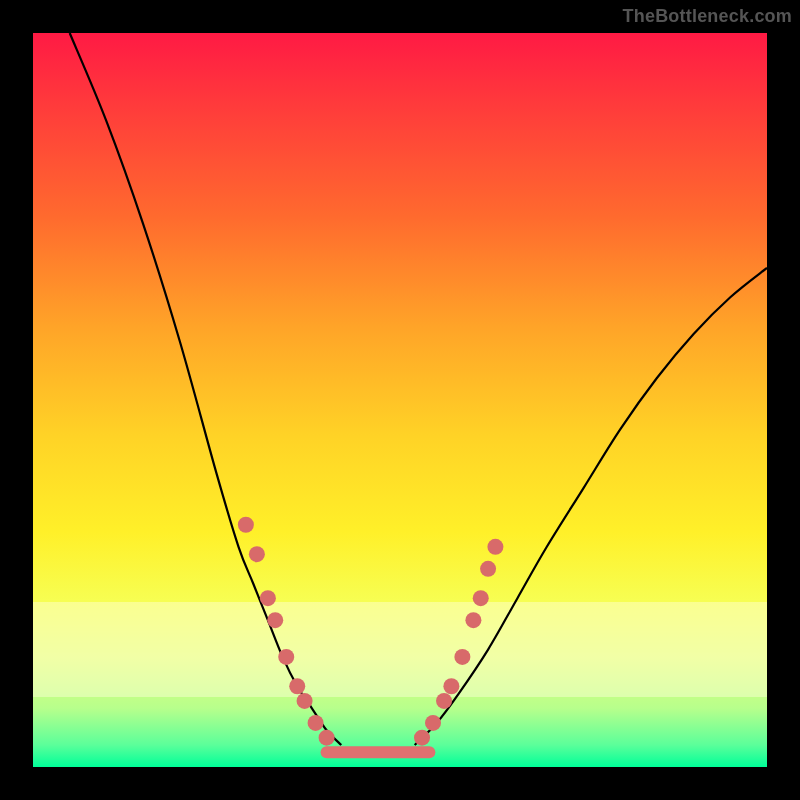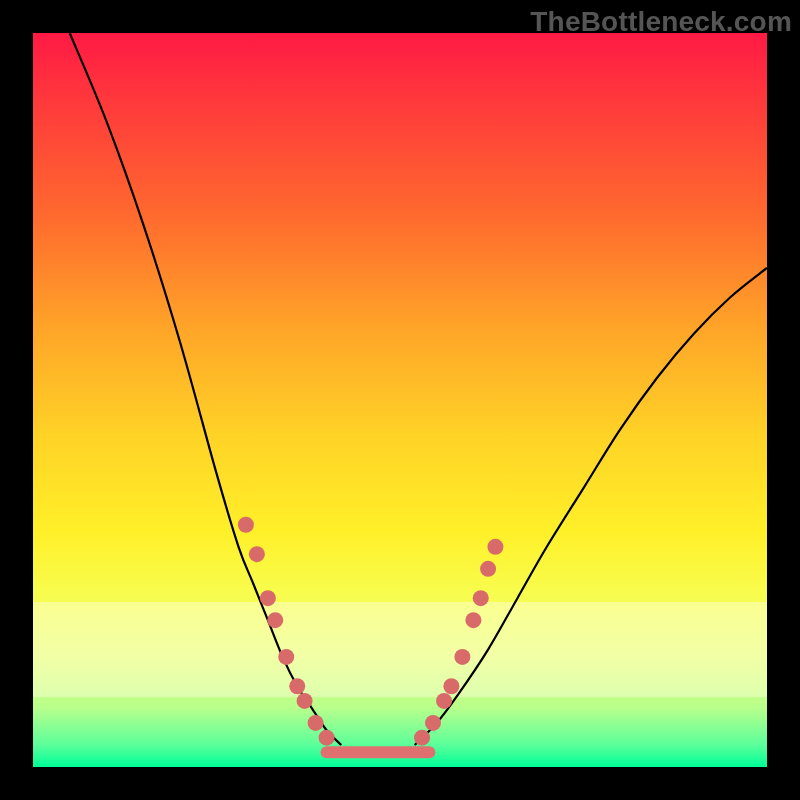--- a/index.html
+++ b/index.html
@@ -45,21 +45,21 @@
     top: 602px;           
     height: 95px;
     background: rgba(255, 255, 220, 0.45);
     pointer-events: none;
   }
   .watermark {
     position: absolute;
     top: 6px;
     right: 8px;
     color: #555;
-    font-size: 28px;
+    font-size: 18px;
     font-weight: 600;
     letter-spacing: 0.2px;
     user-select: none;
   }
   svg.curves {
     position: absolute;
     left: 33px; top: 33px;
     width: 734px; height: 734px;
     overflow: visible;
   }

